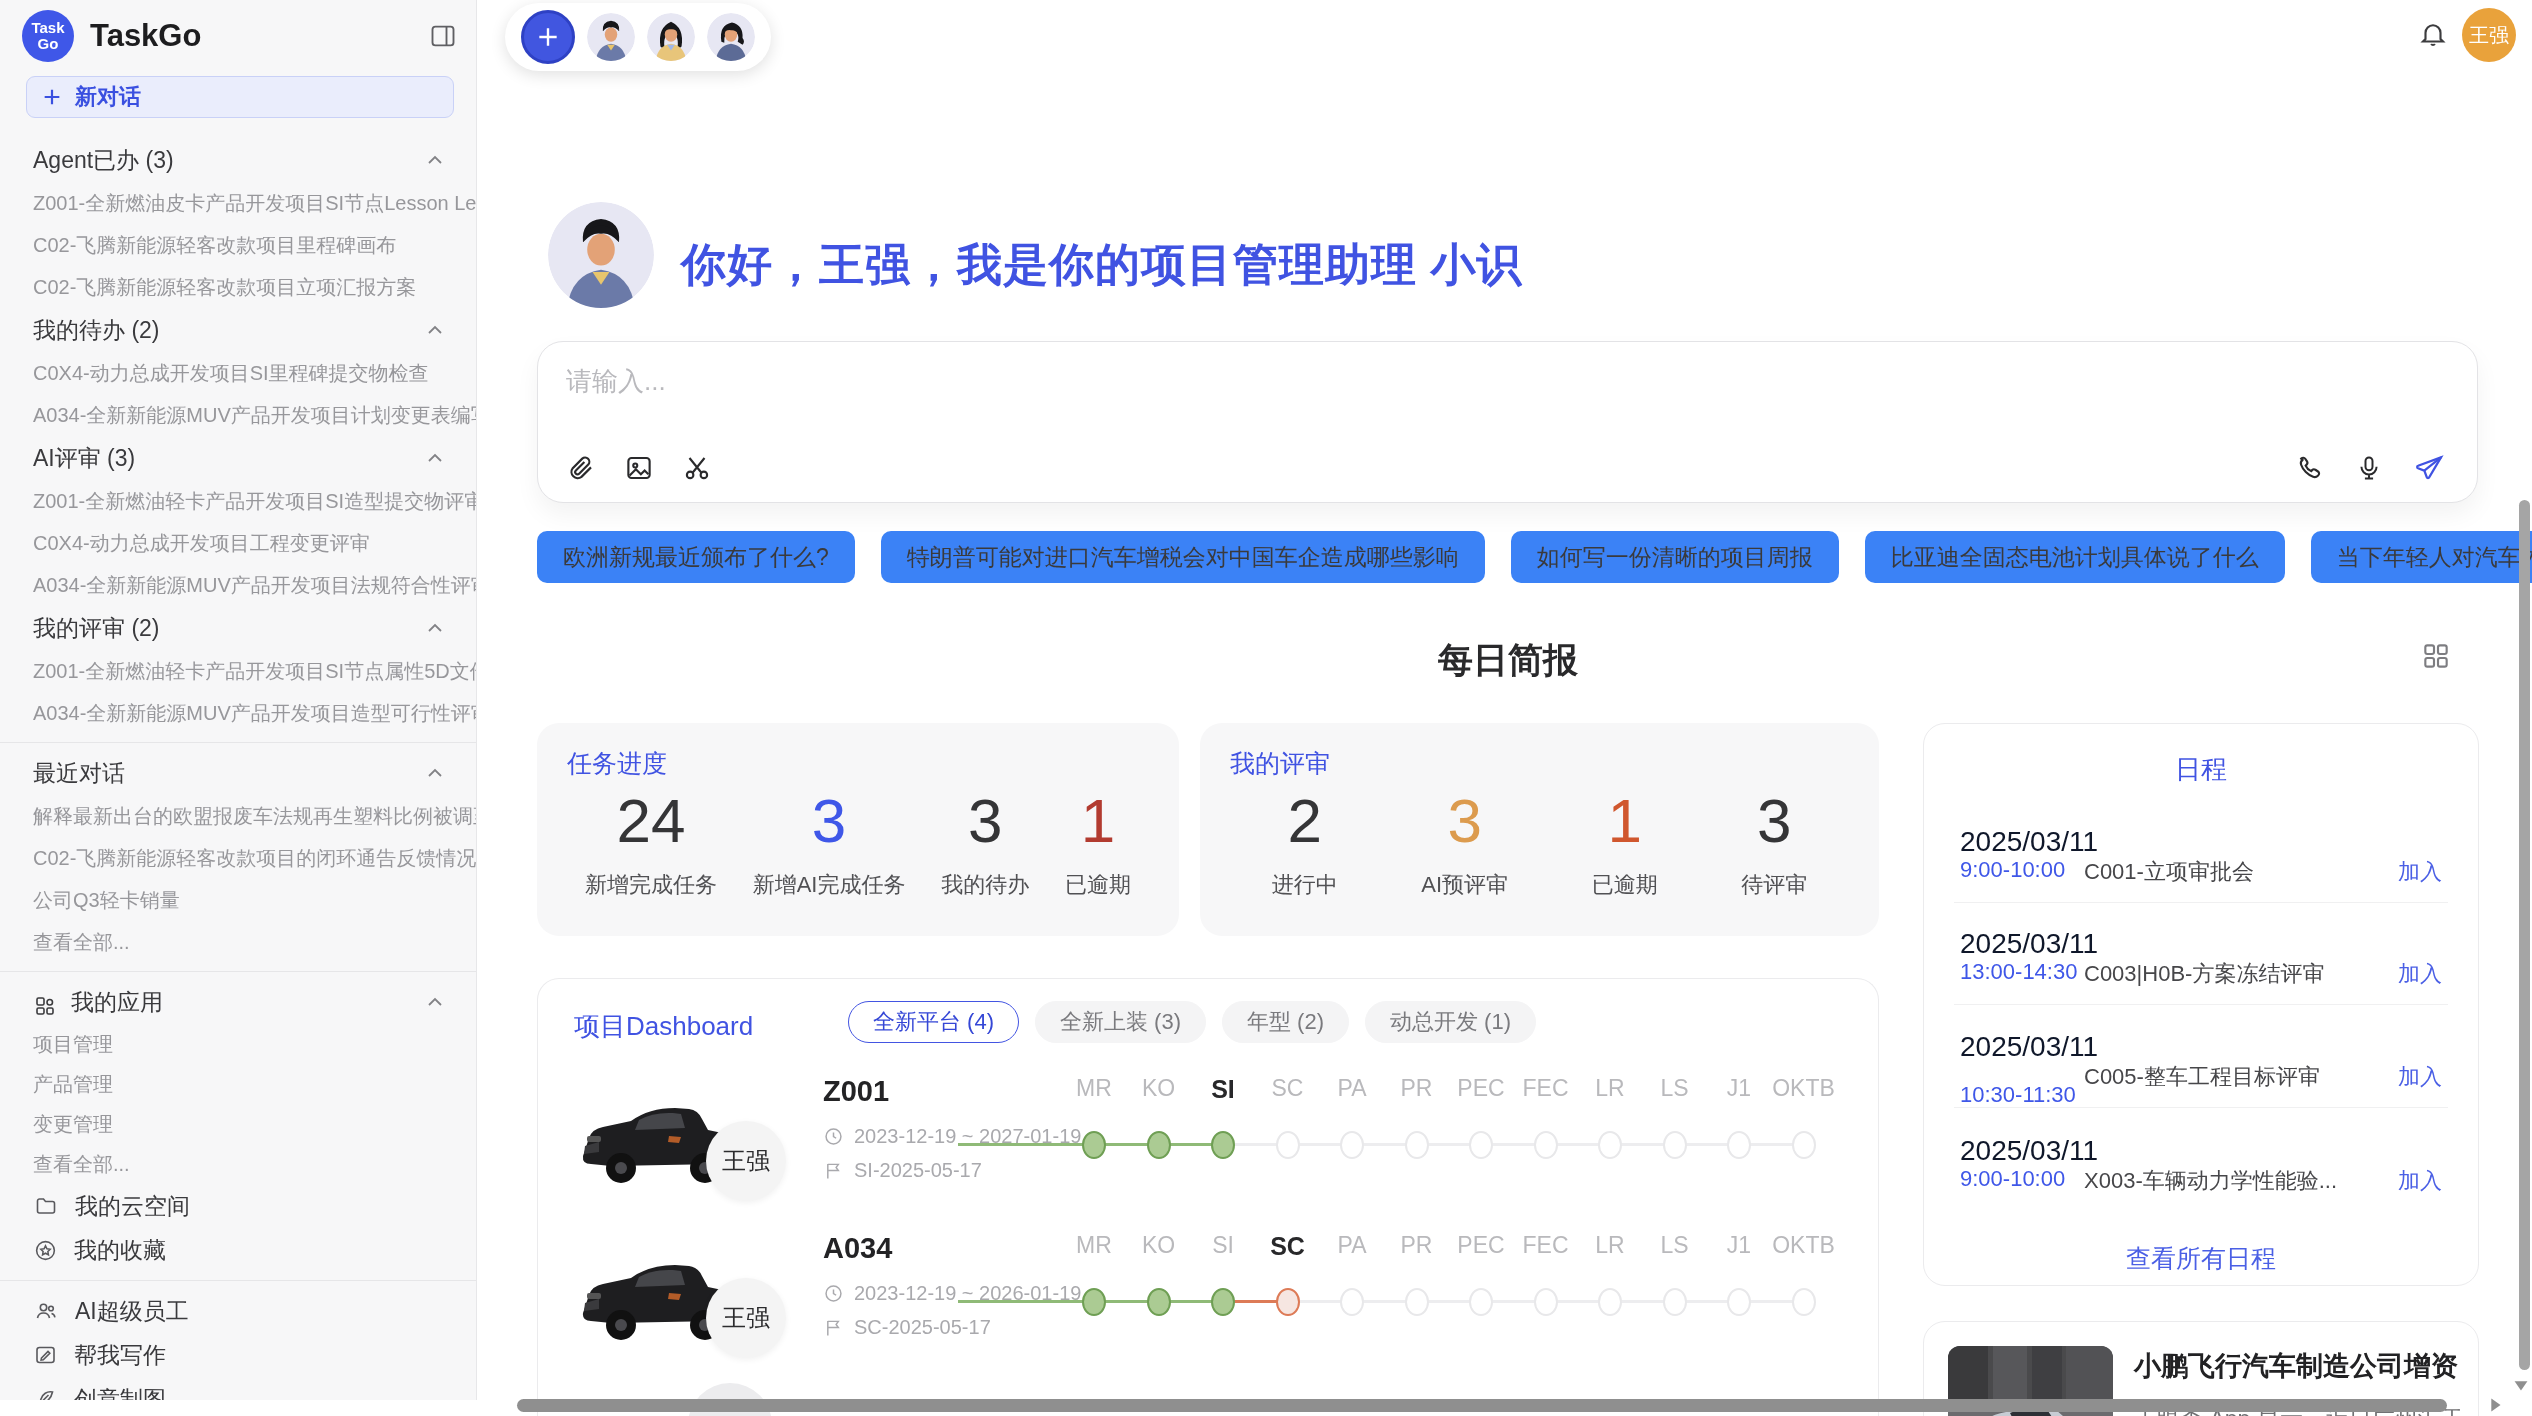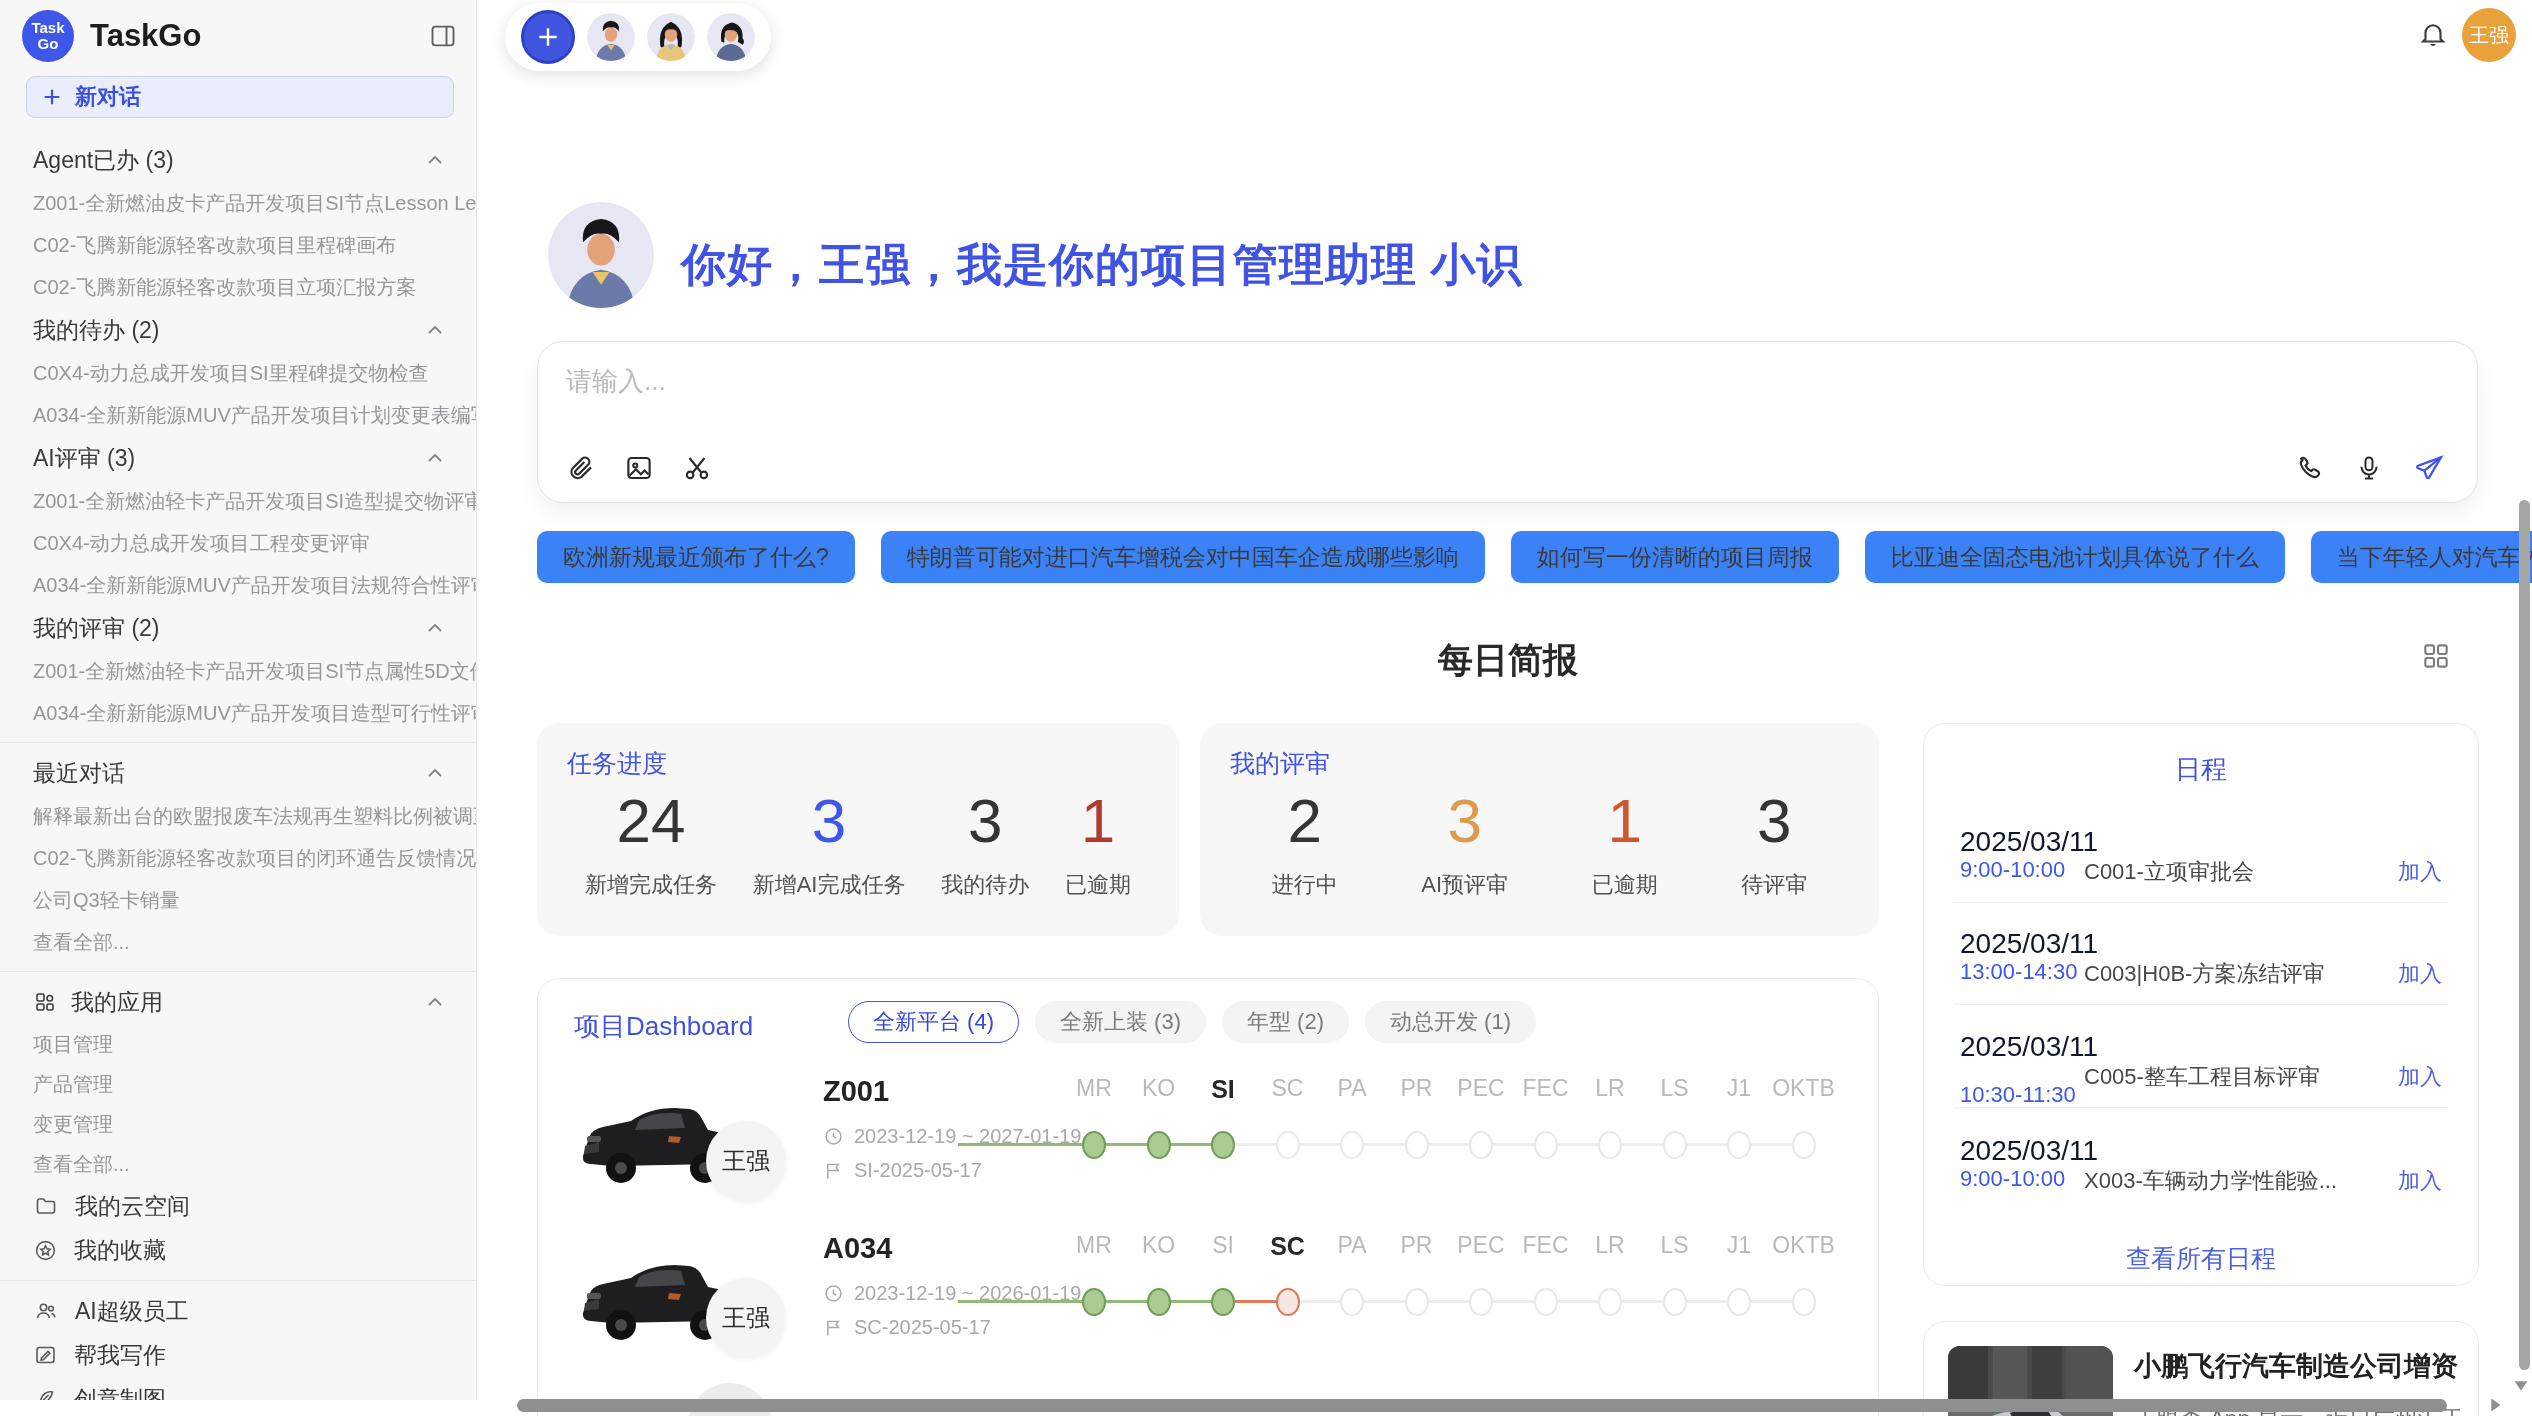--- a/index.html
+++ b/index.html
@@ -23,21 +23,21 @@
   .sec-header { height:44px; display:flex; align-items:center; justify-content:space-between;
     padding:0 30px 0 33px; color:#3a3a3d; font-size:23px; }
   .sec-header .chev { color:#828286; }
   .side-item { height:42px; line-height:42px; padding:0 18px 0 33px; color:#97979b;
     font-size:20px; white-space:nowrap; overflow:hidden; cursor:pointer; }
   .side-item.indent { height:40px; line-height:40px; }
   .divider { height:1px; background:#e6e6e8; margin:8px 0; }
   .icon-row { height:44px; display:flex; align-items:center; gap:16px; padding:0 33px;
     color:#3a3a3d; font-size:23px; cursor:pointer; }
   .icon-row .ic { color:#59595d; }
-  .hdr-left { display:flex; align-items:center; gap:14px; }
+  .hdr-left { display:flex; align-items:flex-end; gap:14px; }
 
   
   .top-pill { position:absolute; left:505px; top:3px; height:68px; border-radius:38px;
     background:#fff; box-shadow:0 4px 16px rgba(0,0,0,.12); display:flex; align-items:center;
     padding:0 16px; gap:12px; }
   .plus-btn { width:54px; height:54px; border-radius:50%; background:#4156e0;
     border:3px solid #2e41c4; color:#fff; display:flex; align-items:center; justify-content:center; cursor:pointer; }
   .mini-avatar { width:48px; height:48px; border-radius:50%; overflow:hidden; cursor:pointer; }
   .bell { position:absolute; left:2418px; top:18px; color:#3c3c3e; cursor:pointer; }
   .user-avatar { position:absolute; left:2462px; top:8px; width:54px; height:54px; border-radius:50%;

